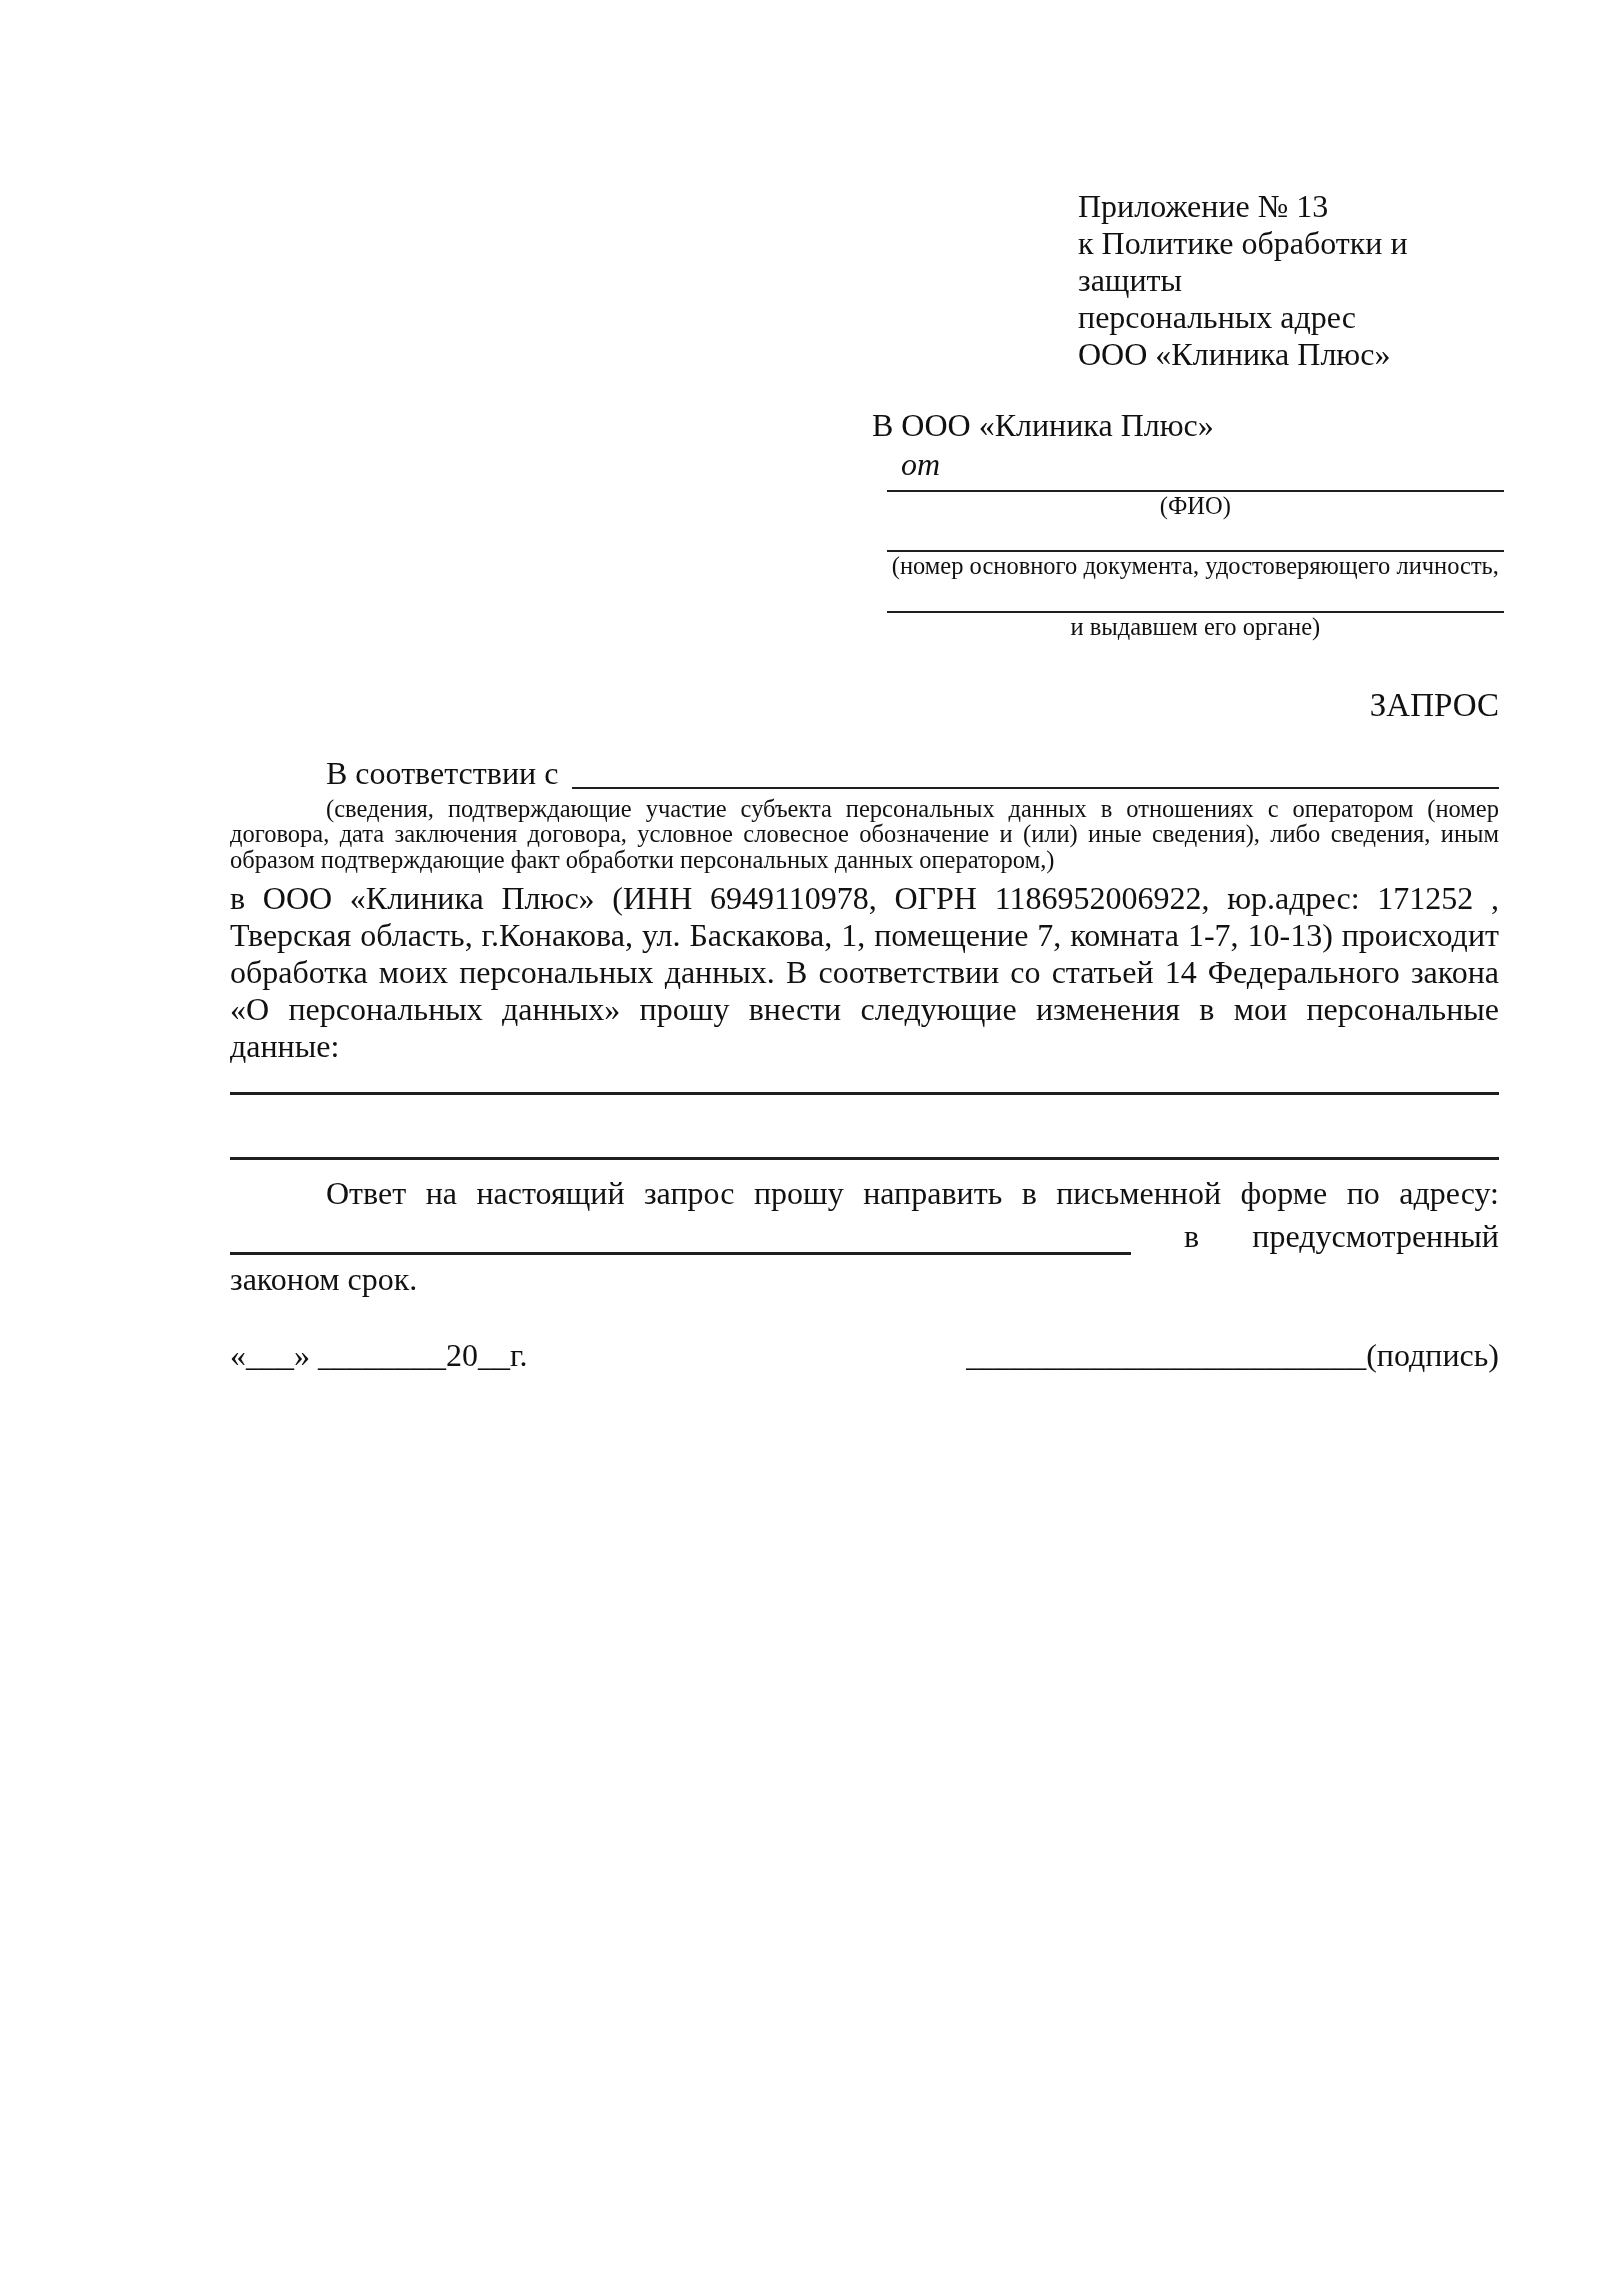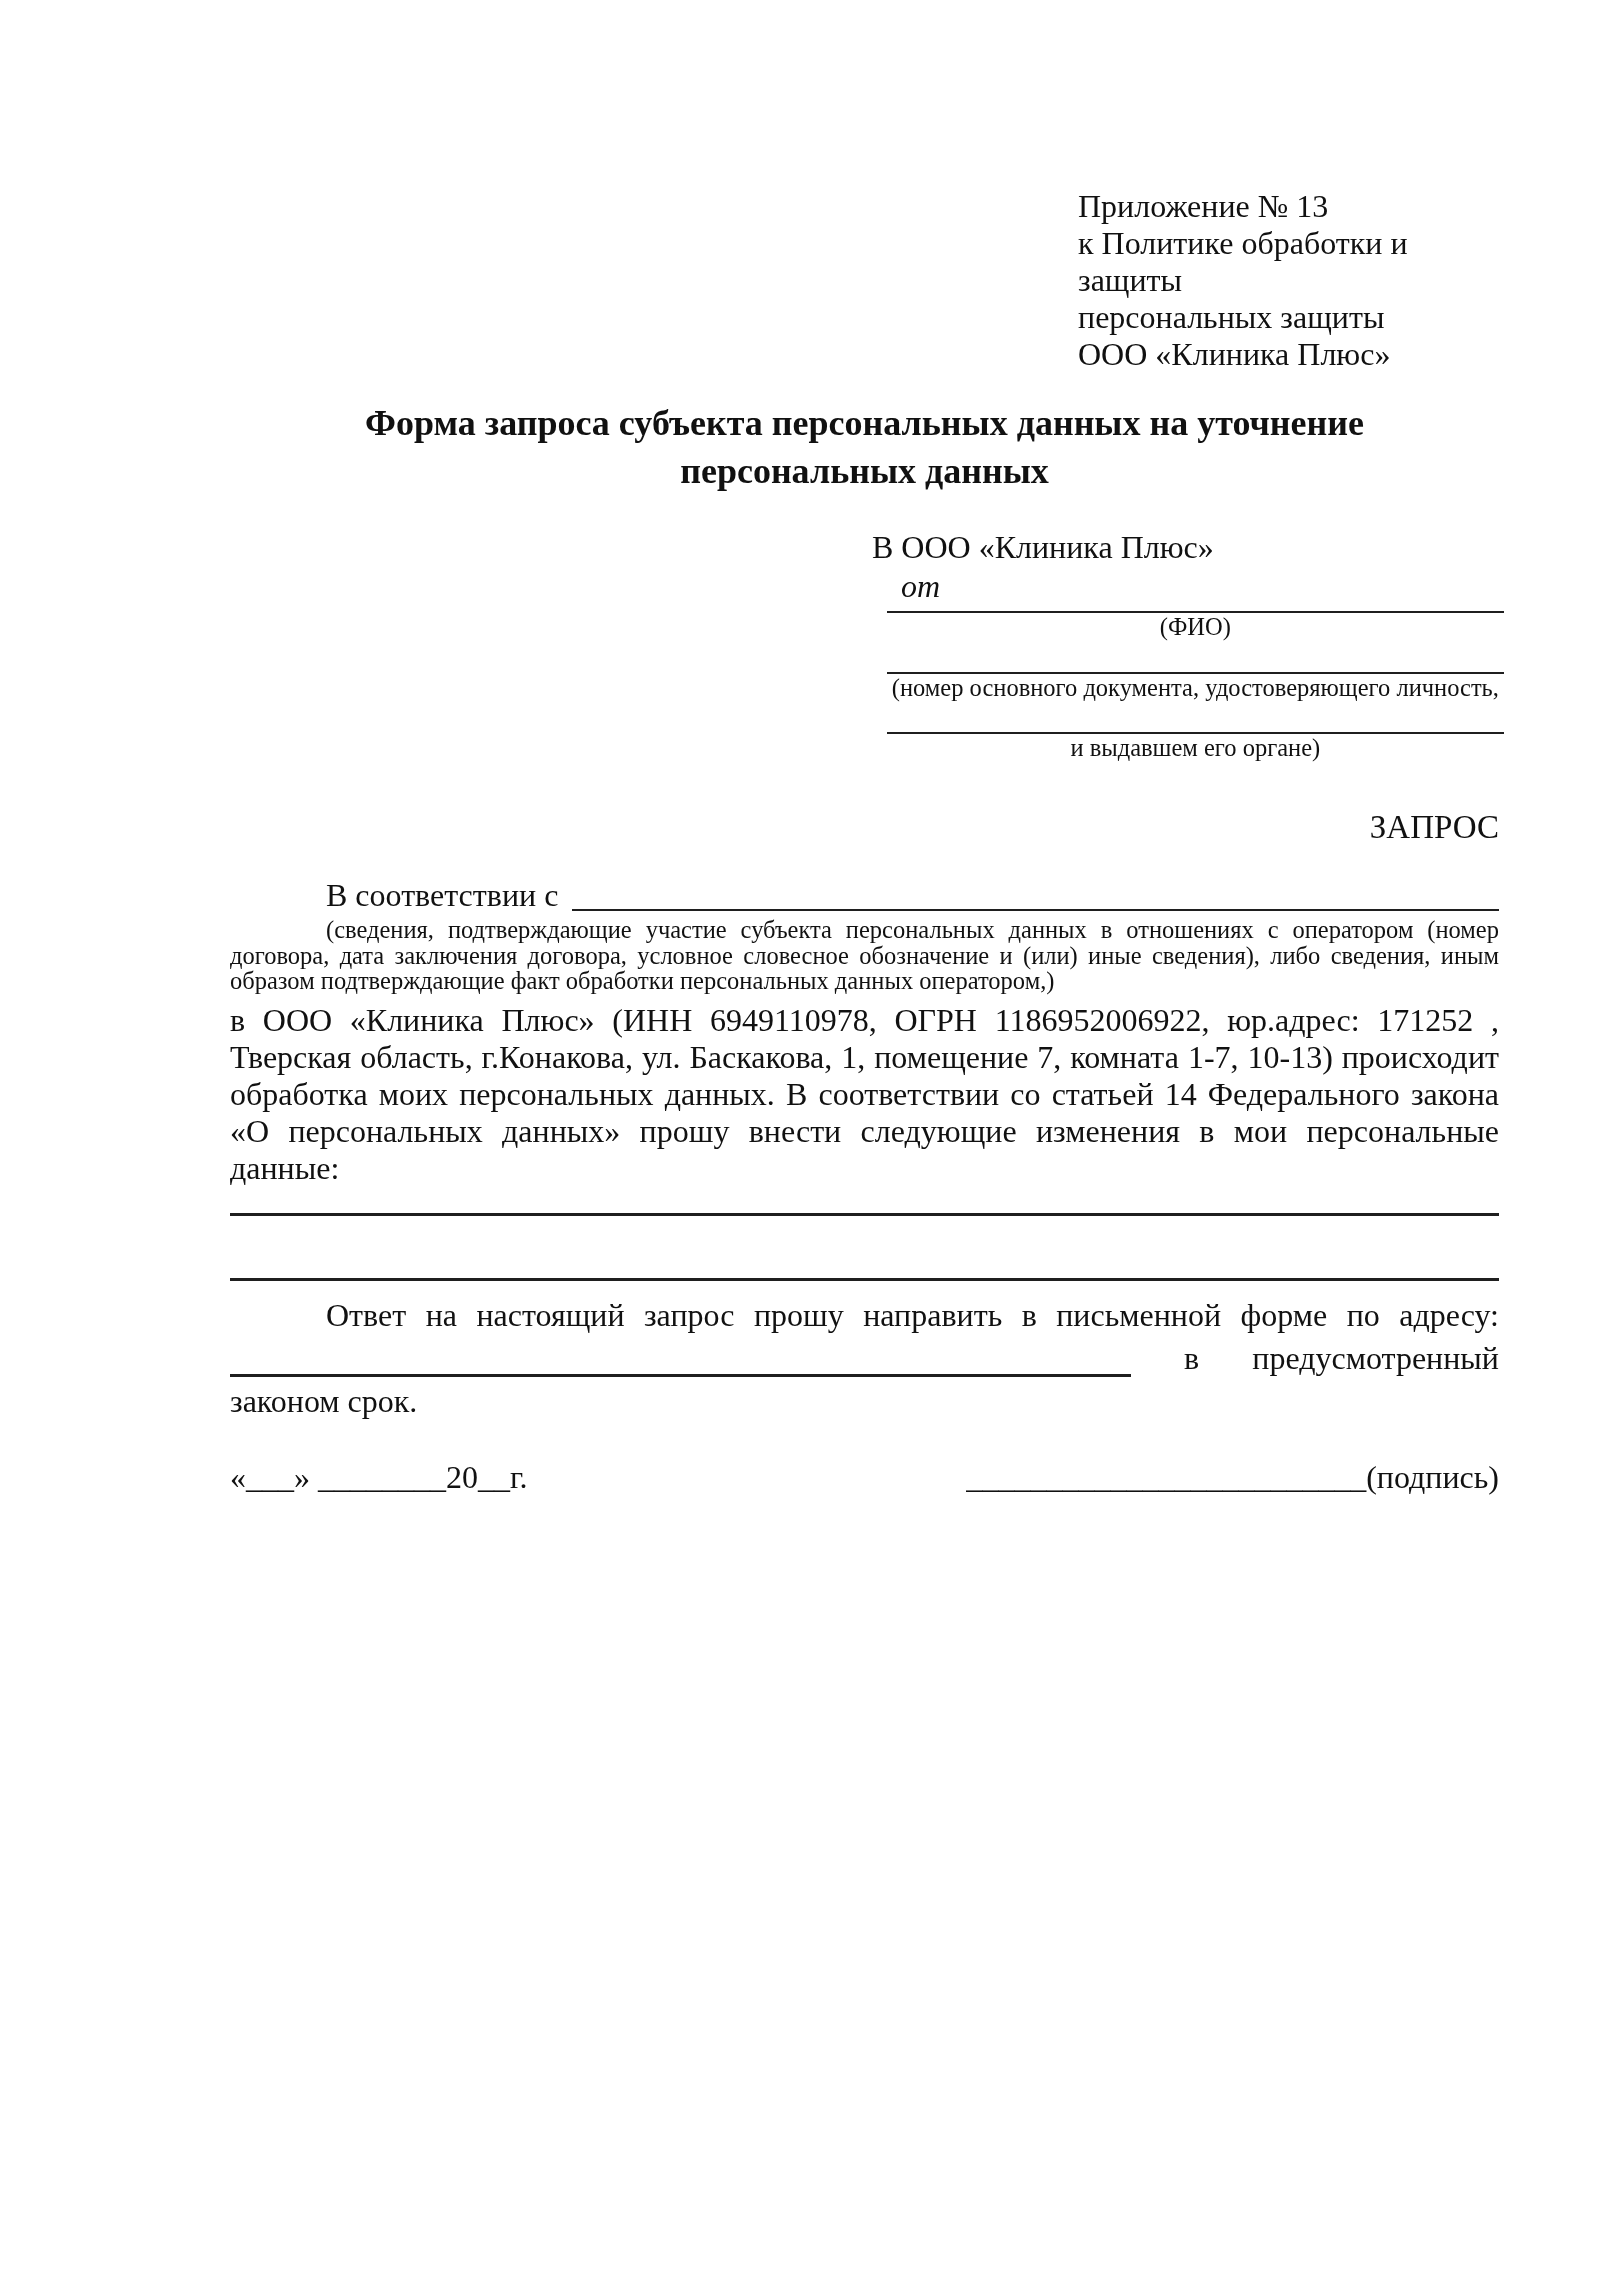--- a/index.html
+++ b/index.html
@@ -133,25 +133,24 @@
   .signature-group { white-space: nowrap; }
 </style>
 </head>
 <body>
 
 <div class="page">
 
   <div class="appendix-header">
     <div>Приложение № 13</div>
     <div>к Политике обработки и защиты</div>
-    <div>персональных защиты</div>
+    <div>персональных адрес</div>
     <div>ООО «Клиника Плюс»</div>
   </div>
 
-  <div class="form-title">Форма запроса субъекта персональных данных на уточнение персональных данных</div>
 
   <div class="addressee">
     <div>В ООО «Клиника Плюс»</div>
     <div class="from-label">от</div>
 
     <div class="field-group">
       <div class="field-line"></div>
       <div class="field-caption">(ФИО)</div>
     </div>
 

